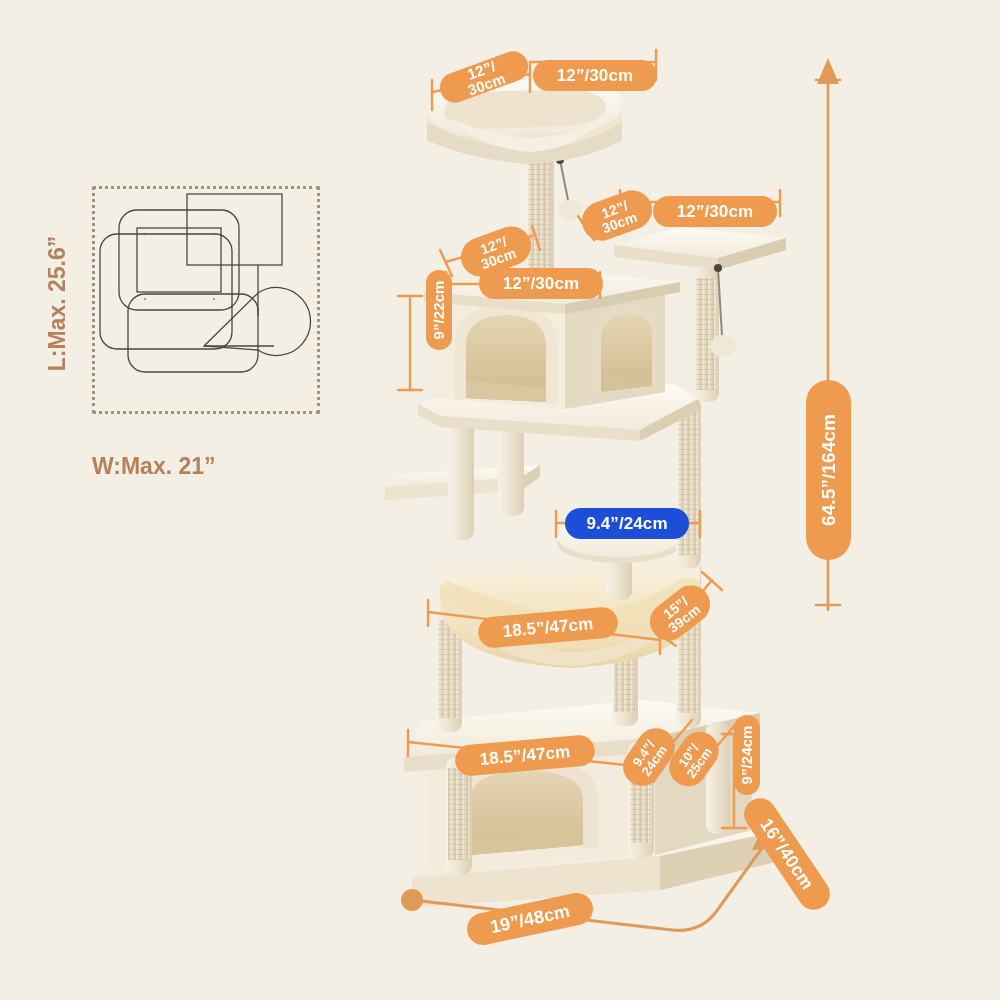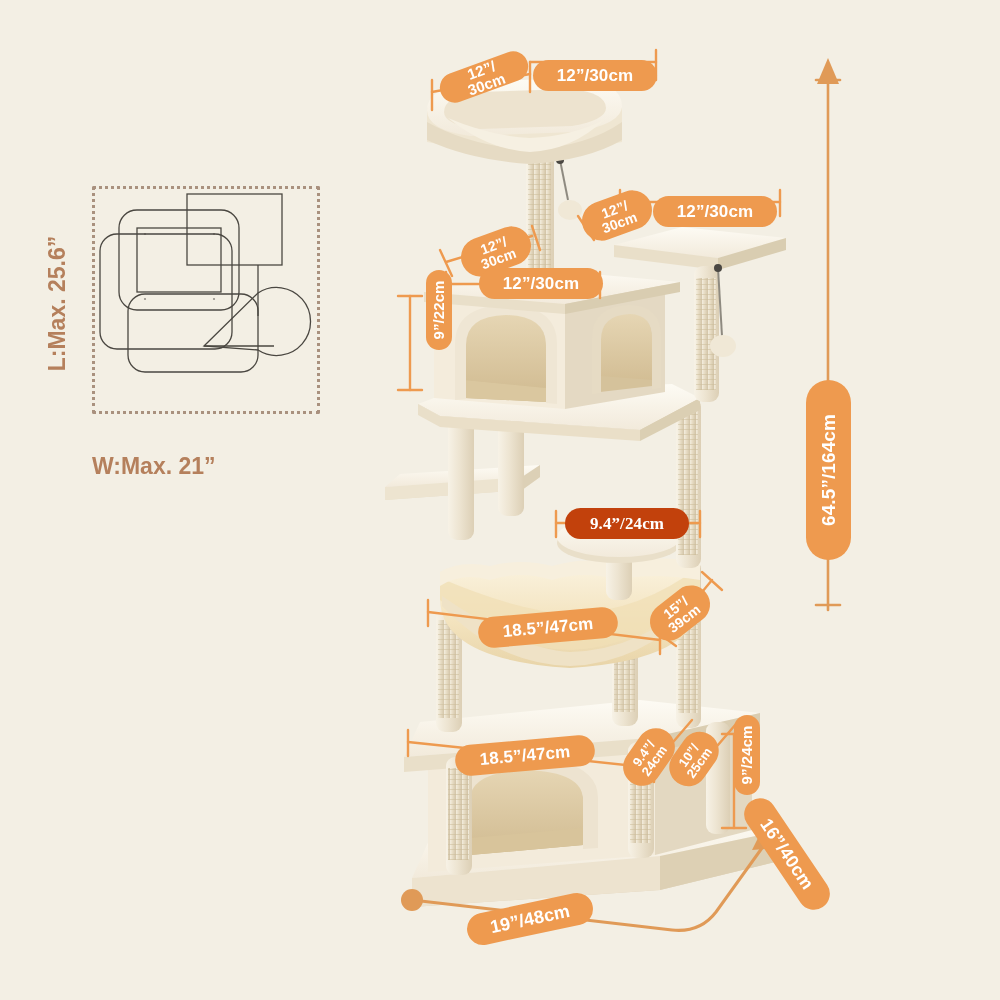--- a/index.html
+++ b/index.html
@@ -323,21 +323,21 @@
       <div class="pill two" style="left: 438px; top: 62px; width: 92px; height: 30px; font-size: 15px; background: rgb(238, 154, 79); transform: rotate(-20deg);">12”/
 30cm</div>
       <div class="pill" style="left: 533px; top: 60px; width: 124px; height: 31px; font-size: 17px; background: rgb(238, 154, 79);">12”/30cm</div>
       <div class="pill two" style="left: 460px; top: 232px; width: 72px; height: 39px; font-size: 14px; background: rgb(238, 154, 79); transform: rotate(-20deg);">12”/
 30cm</div>
       <div class="pill" style="left: 479px; top: 268px; width: 124px; height: 31px; font-size: 17px; background: rgb(238, 154, 79);">12”/30cm</div>
       <div class="pill" style="left: 399px; top: 297px; width: 80px; height: 26px; font-size: 15px; background: rgb(238, 154, 79); transform: rotate(-90deg);">9”/22cm</div>
       <div class="pill two" style="left: 581px; top: 196px; width: 72px; height: 39px; font-size: 14px; background: rgb(238, 154, 79); transform: rotate(-20deg);">12”/
 30cm</div>
       <div class="pill" style="left: 653px; top: 196px; width: 124px; height: 31px; font-size: 17px; background: rgb(238, 154, 79);">12”/30cm</div>
-      <div class="pill" style="left: 565px; top: 508px; width: 124px; height: 31px; font-size: 17px; background: #c2410c; font-family: Liberation Serif, serif;">9.4”/24cm</div>
+      <div class="pill" style="left: 565px; top: 508px; width: 124px; height: 31px; font-size: 17px; background: #1d4ed8;">9.4”/24cm</div>
       <div class="pill" style="left: 478px; top: 612px; width: 140px; height: 31px; font-size: 17px; background: rgb(238, 154, 79); transform: rotate(-5deg);">18.5”/47cm</div>
       <div class="pill two" style="left: 647px; top: 594px; width: 66px; height: 38px; font-size: 14px; background: rgb(238, 154, 79); transform: rotate(-38deg);">15”/
 39cm</div>
       <div class="pill" style="left: 455px; top: 740px; width: 140px; height: 31px; font-size: 17px; background: rgb(238, 154, 79); transform: rotate(-5deg);">18.5”/47cm</div>
       <div class="pill two" style="left: 618px; top: 738px; width: 62px; height: 38px; font-size: 13px; background: rgb(238, 154, 79); transform: rotate(-55deg);">9.4”/
 24cm</div>
       <div class="pill two" style="left: 665px; top: 740px; width: 58px; height: 38px; font-size: 13px; background: rgb(238, 154, 79); transform: rotate(-55deg);">10”/
 25cm</div>
       <div class="pill" style="left: 707px; top: 742px; width: 80px; height: 26px; font-size: 15px; background: rgb(238, 154, 79); transform: rotate(-90deg);">9”/24cm</div>
       <div class="pill" style="left: 466px; top: 903px; width: 128px; height: 32px; font-size: 18px; background: rgb(238, 154, 79); transform: rotate(-12deg);">19”/48cm</div>

